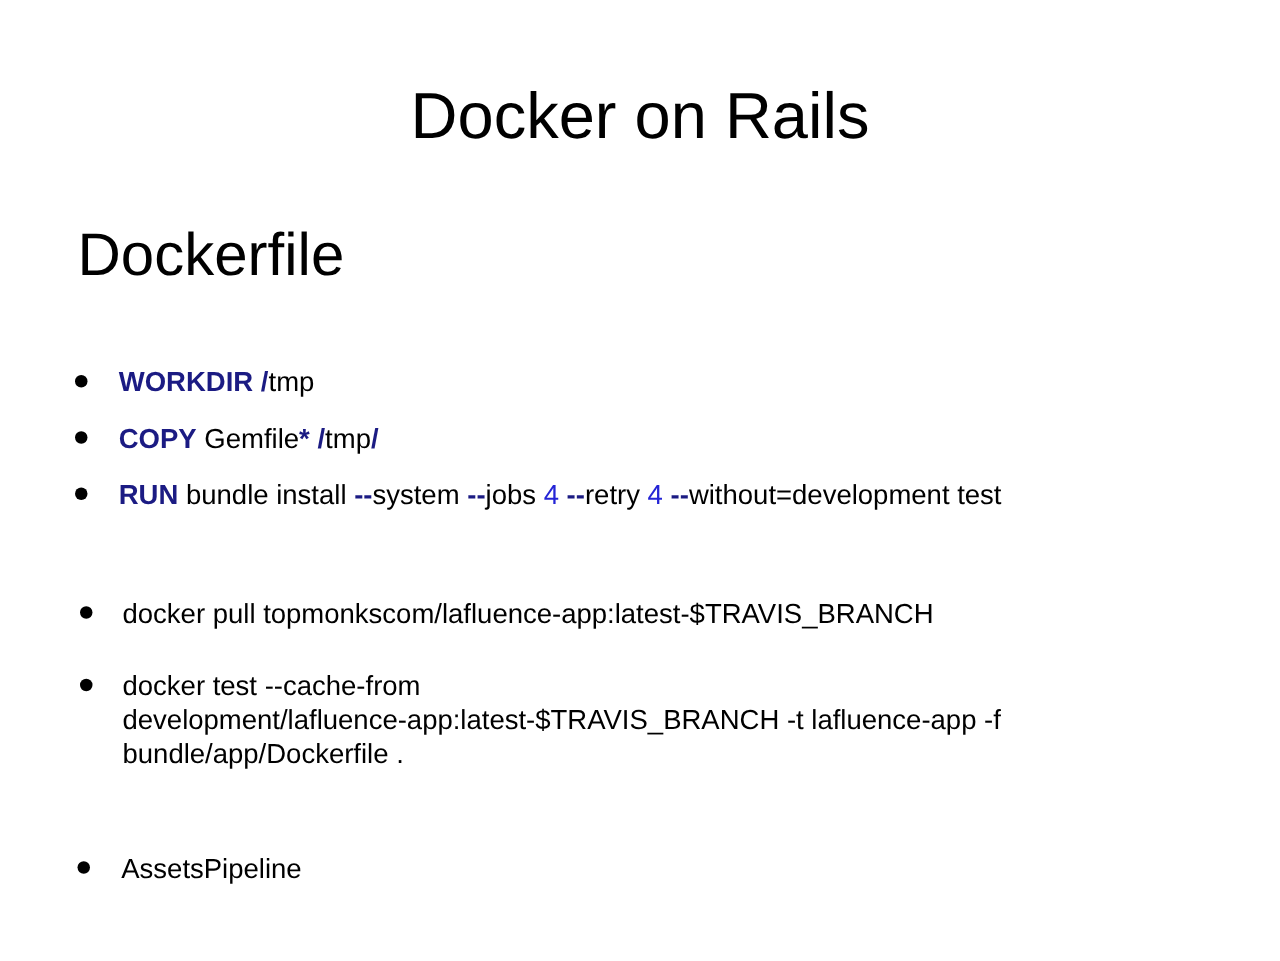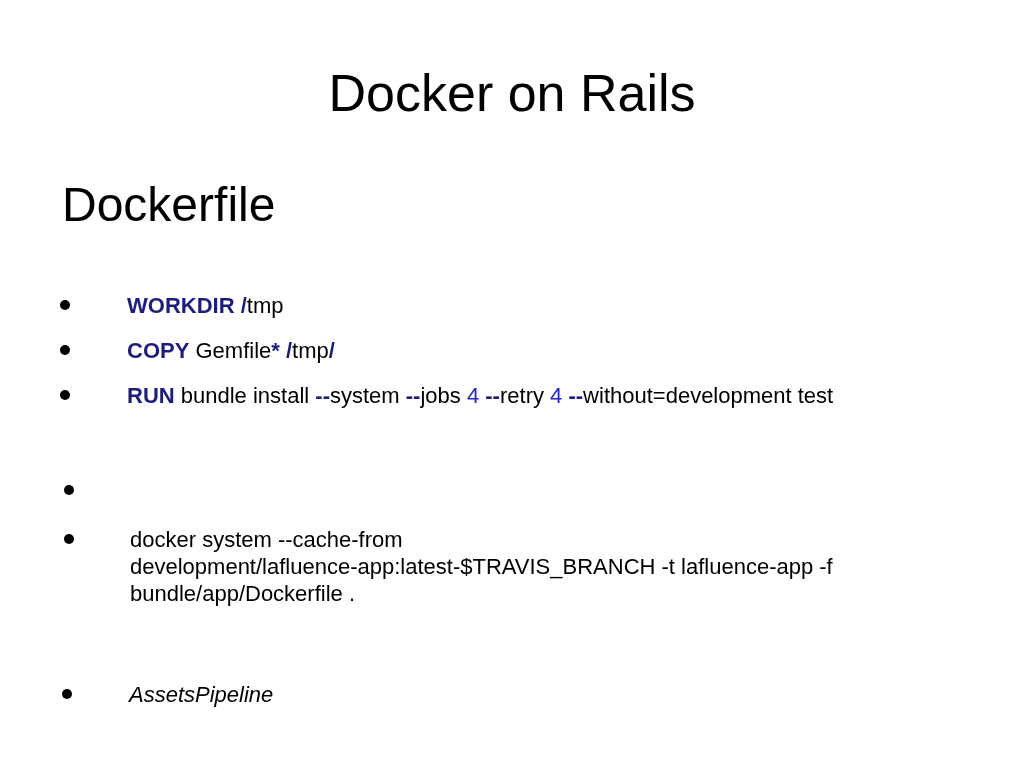--- a/index.html
+++ b/index.html
@@ -45,21 +45,20 @@
   }
   ul.list {
     position: absolute;
     margin: 0;
     padding: 0;
     list-style: none;
   }
   .row {
     display: flex;
     align-items: flex-start;
-    gap: 32px;
   }
   .dot {
     flex: 0 0 10px;
     width: 10px;
     height: 10px;
     border-radius: 50%;
     background: #000000;
   }
   
   .list1 {
@@ -82,21 +81,21 @@
   .list2 .txt { margin-left: 24px; white-space: pre-wrap; }
   .list2 .row-build { margin-top: 31px; }
   
   .list3 {
     top: 683px;
     left: 62px;
     font-size: 22px;
     line-height: 23px;
   }
   .list3 .dot { margin-top: 6px; }
-  .list3 .txt { margin-left: 25px; white-space: pre-wrap; font-style: italic; }
+  .list3 .txt { margin-left: 25px; white-space: pre-wrap; }
   
   .seg-kw   { font-weight: 700; color: var(--kw, #1b1b83); }
   .seg-num  { font-weight: 400; color: var(--num, #2424d6); }
   .seg-plain{ font-weight: 400; color: var(--text, #000); }
   .cmd-line { display: block; }
 </style>
 </head>
 <body>
 
 <div class="slide">
@@ -116,24 +115,25 @@
     </li>
     <li class="row">
       <span class="dot"></span>
       <span class="txt"><span class="seg-kw">RUN</span><span class="seg-plain"> bundle install </span><span class="seg-kw">--</span><span class="seg-plain">system </span><span class="seg-kw">--</span><span class="seg-plain">jobs </span><span class="seg-num">4</span><span class="seg-plain"> </span><span class="seg-kw">--</span><span class="seg-plain">retry </span><span class="seg-num">4</span><span class="seg-plain"> </span><span class="seg-kw">--</span><span class="seg-plain">without=development test</span></span>
     </li>
   </ul>
 
   <ul class="list list2">
     <li class="row row-pull">
       <span class="dot"></span>
+      <span class="txt"><span class="cmd-line">docker pull topmonkscom/lafluence-app:latest-$TRAVIS_BRANCH</span></span>
     </li>
     <li class="row row-build">
       <span class="dot"></span>
-      <span class="txt"><span class="cmd-line">docker system --cache-from</span><span class="cmd-line">development/lafluence-app:latest-$TRAVIS_BRANCH -t lafluence-app -f</span><span class="cmd-line">bundle/app/Dockerfile .</span></span>
+      <span class="txt"><span class="cmd-line">docker test --cache-from</span><span class="cmd-line">development/lafluence-app:latest-$TRAVIS_BRANCH -t lafluence-app -f</span><span class="cmd-line">bundle/app/Dockerfile .</span></span>
     </li>
   </ul>
 
   <ul class="list list3">
     <li class="row">
       <span class="dot"></span>
       <span class="txt"><span class="cmd-line">AssetsPipeline</span></span>
     </li>
   </ul>
 

